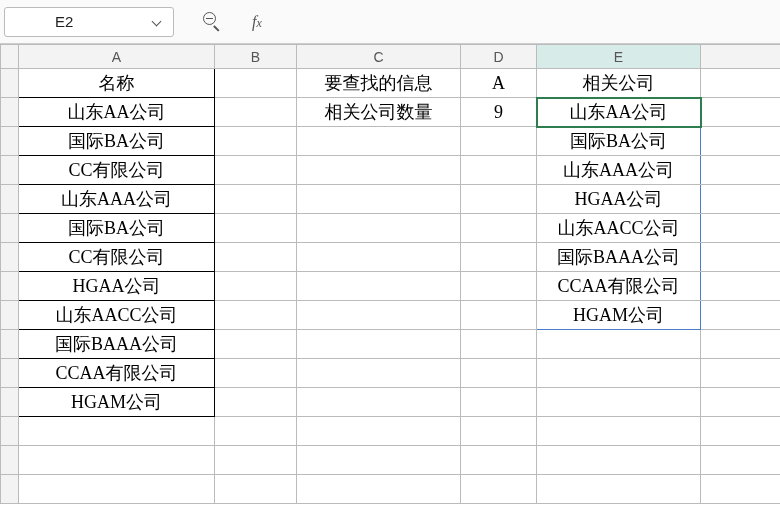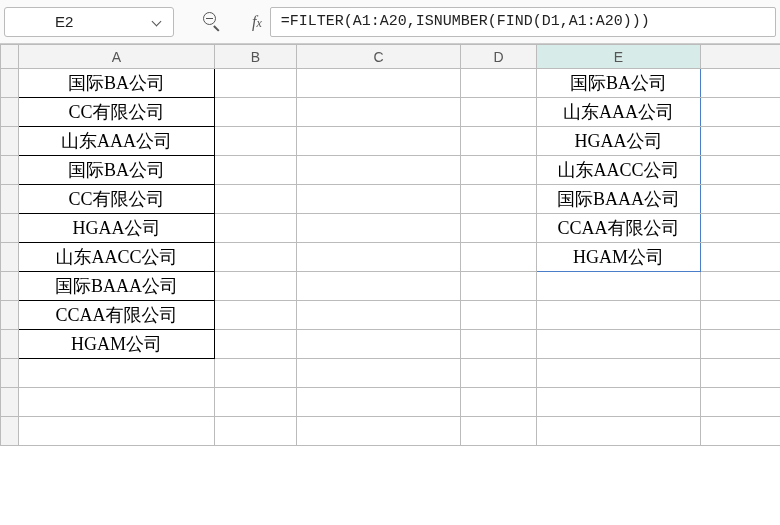--- a/index.html
+++ b/index.html
@@ -175,23 +175,20 @@
   <div class="cellref-box">
     <span class="cellref-text">E2</span>
     <span class="chev"></span>
   </div>
   <span class="mag-icon">
     <span class="circle"></span>
       <span class="minus"></span>
       <span class="handle"></span>
   </span>
   <span class="fx-icon">f<span style="font-size:12px;">x</span></span>
-  <div class="formula-input">
-    <span>=FILTER(A1:A20,ISNUMBER(FIND(D1,A1:A20)))</span>
-  </div>
 </div>
 
 <div class="grid-wrap">
 <table class="sheet">
   <colgroup>
     <col class="rowhead">
         <col class="cA">
         <col class="cB">
         <col class="cC">
         <col class="cD">
@@ -202,21 +199,55 @@
         <tr class="colheaders">
     <th class="rowhead"></th>
     <th>A</th>
     <th>B</th>
     <th>C</th>
     <th>D</th>
     <th class="colE-h">E</th>
     <th></th>
   </tr>
 
-
+  <tr>
+    <th class="rowhead"></th>
+    <td class="thickborder yellow">
+            <div class="cell">名称</div>
+          </td>
+    <td></td>
+    <td class="teal">
+            <div class="cell">要查找的信息</div>
+          </td>
+    <td>
+            <div class="cell">A</div>
+          </td>
+    <td class="tealdark">
+            <div class="cell">相关公司</div>
+          </td>
+    <td></td>
+  </tr>
+
+  <tr>
+    <th class="rowhead"></th>
+    <td class="thickborder">
+            <div class="cell">山东AA公司</div>
+          </td>
+    <td></td>
+    <td class="teal">
+            <div class="cell">相关公司数量</div>
+          </td>
+    <td>
+            <div class="cell">9</div>
+          </td>
+    <td class="selected spill-top spill-left spill-right">
+            <div class="cell">山东AA公司</div>
+          </td>
+    <td></td>
+  </tr>
 
   <tr>
     <th class="rowhead"></th>
     <td class="thickborder">
             <div class="cell">国际BA公司</div>
           </td>
     <td></td>
     <td></td>
     <td></td>
     <td class="spill-left spill-right">

